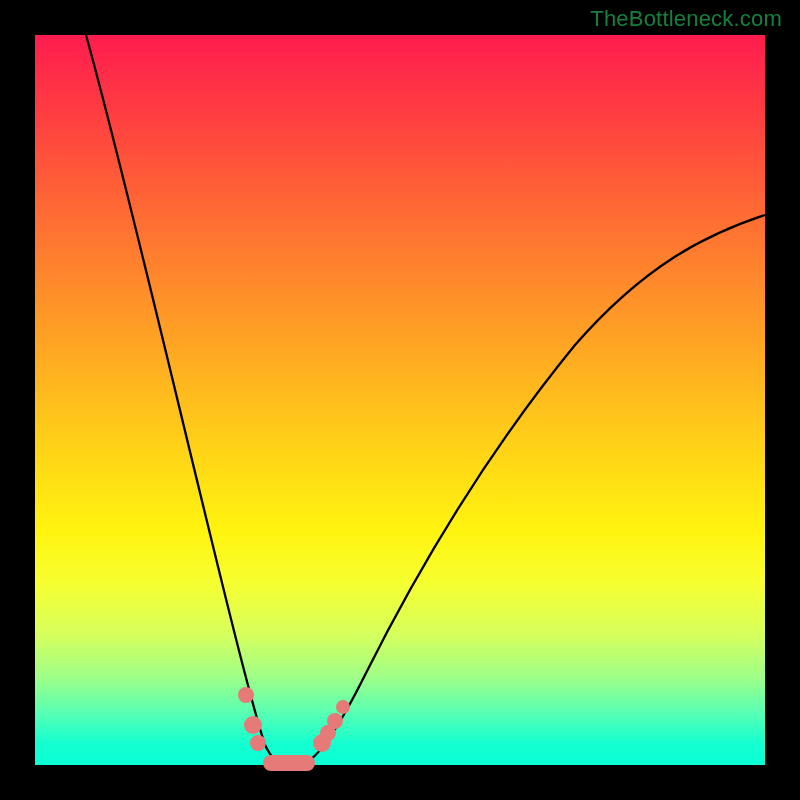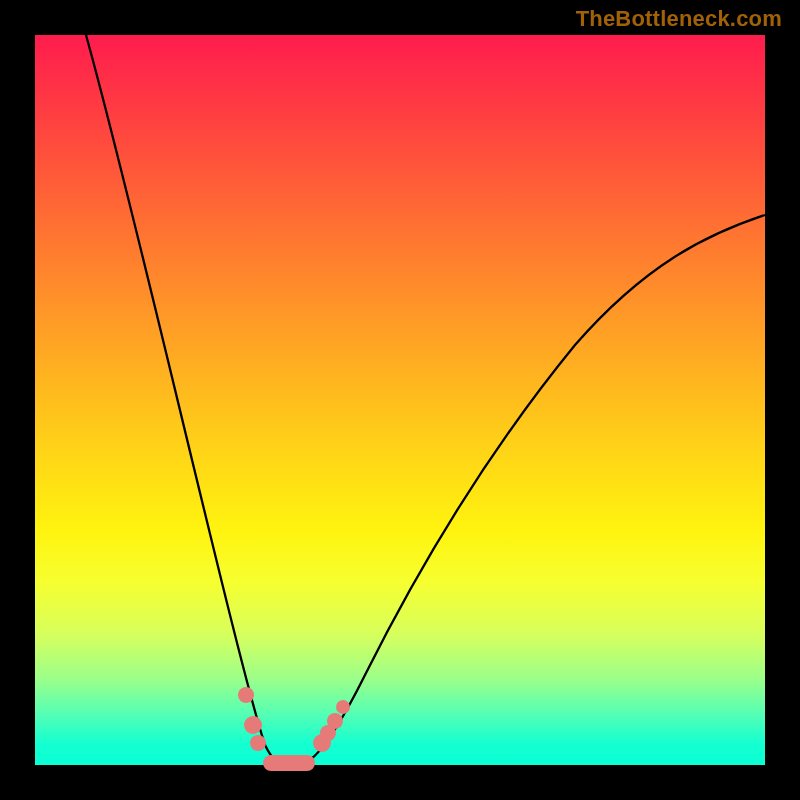--- a/index.html
+++ b/index.html
@@ -14,23 +14,23 @@
   .outer {
     width: 800px;
     height: 800px;
     background: #000;
     position: relative;
   }
   .attribution {
     position: absolute;
     top: 6px;
     right: 18px;
-    color: #a16207;
+    color: #15803d;
     font-size: 22px;
-    font-weight: 700;
+    font-weight: 400;
     letter-spacing: 0.2px;
   }
   .plot {
     position: absolute;
     left: 35px;
     top: 35px;
     width: 730px;
     height: 730px;
     background: linear-gradient(
       to bottom,

